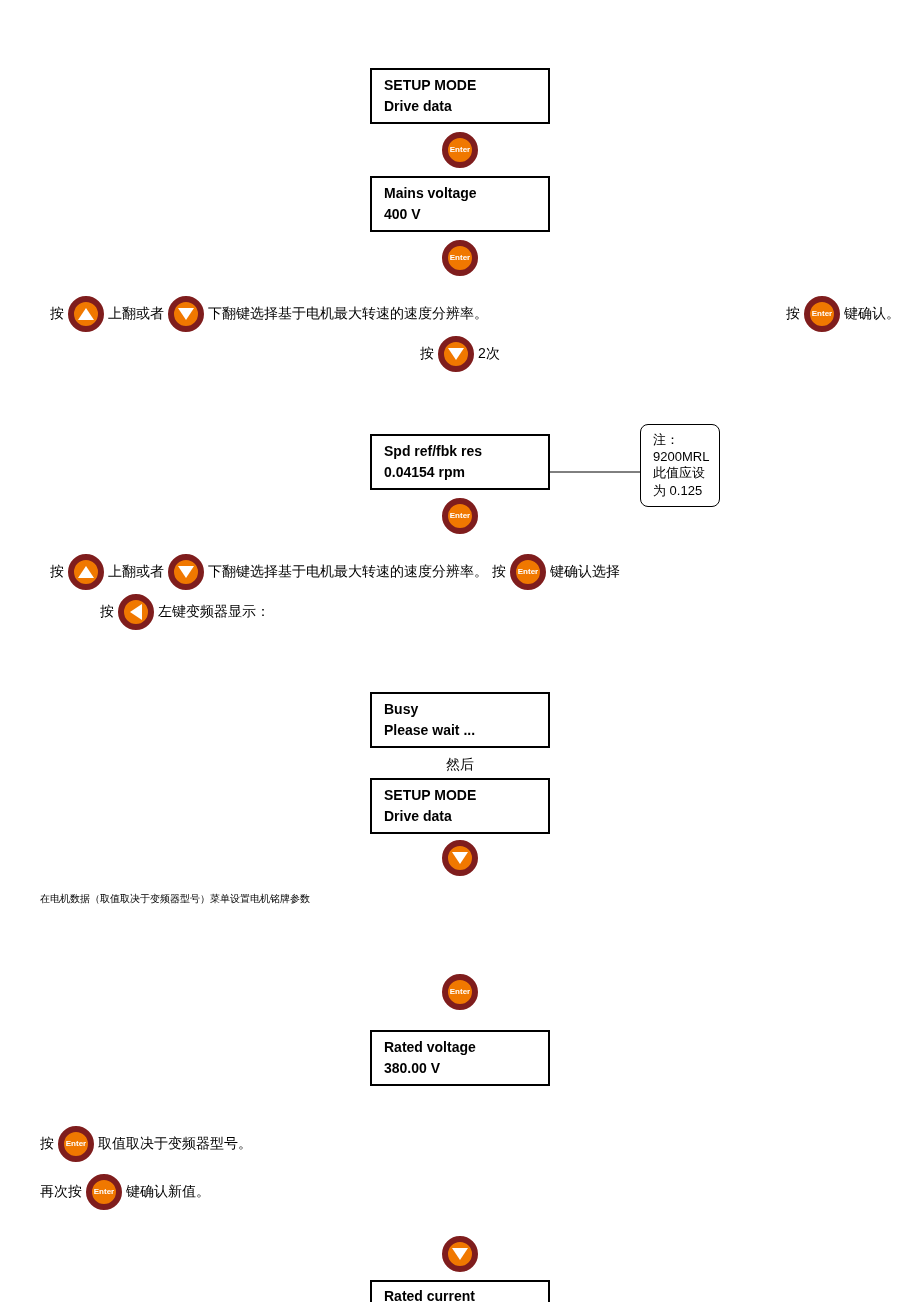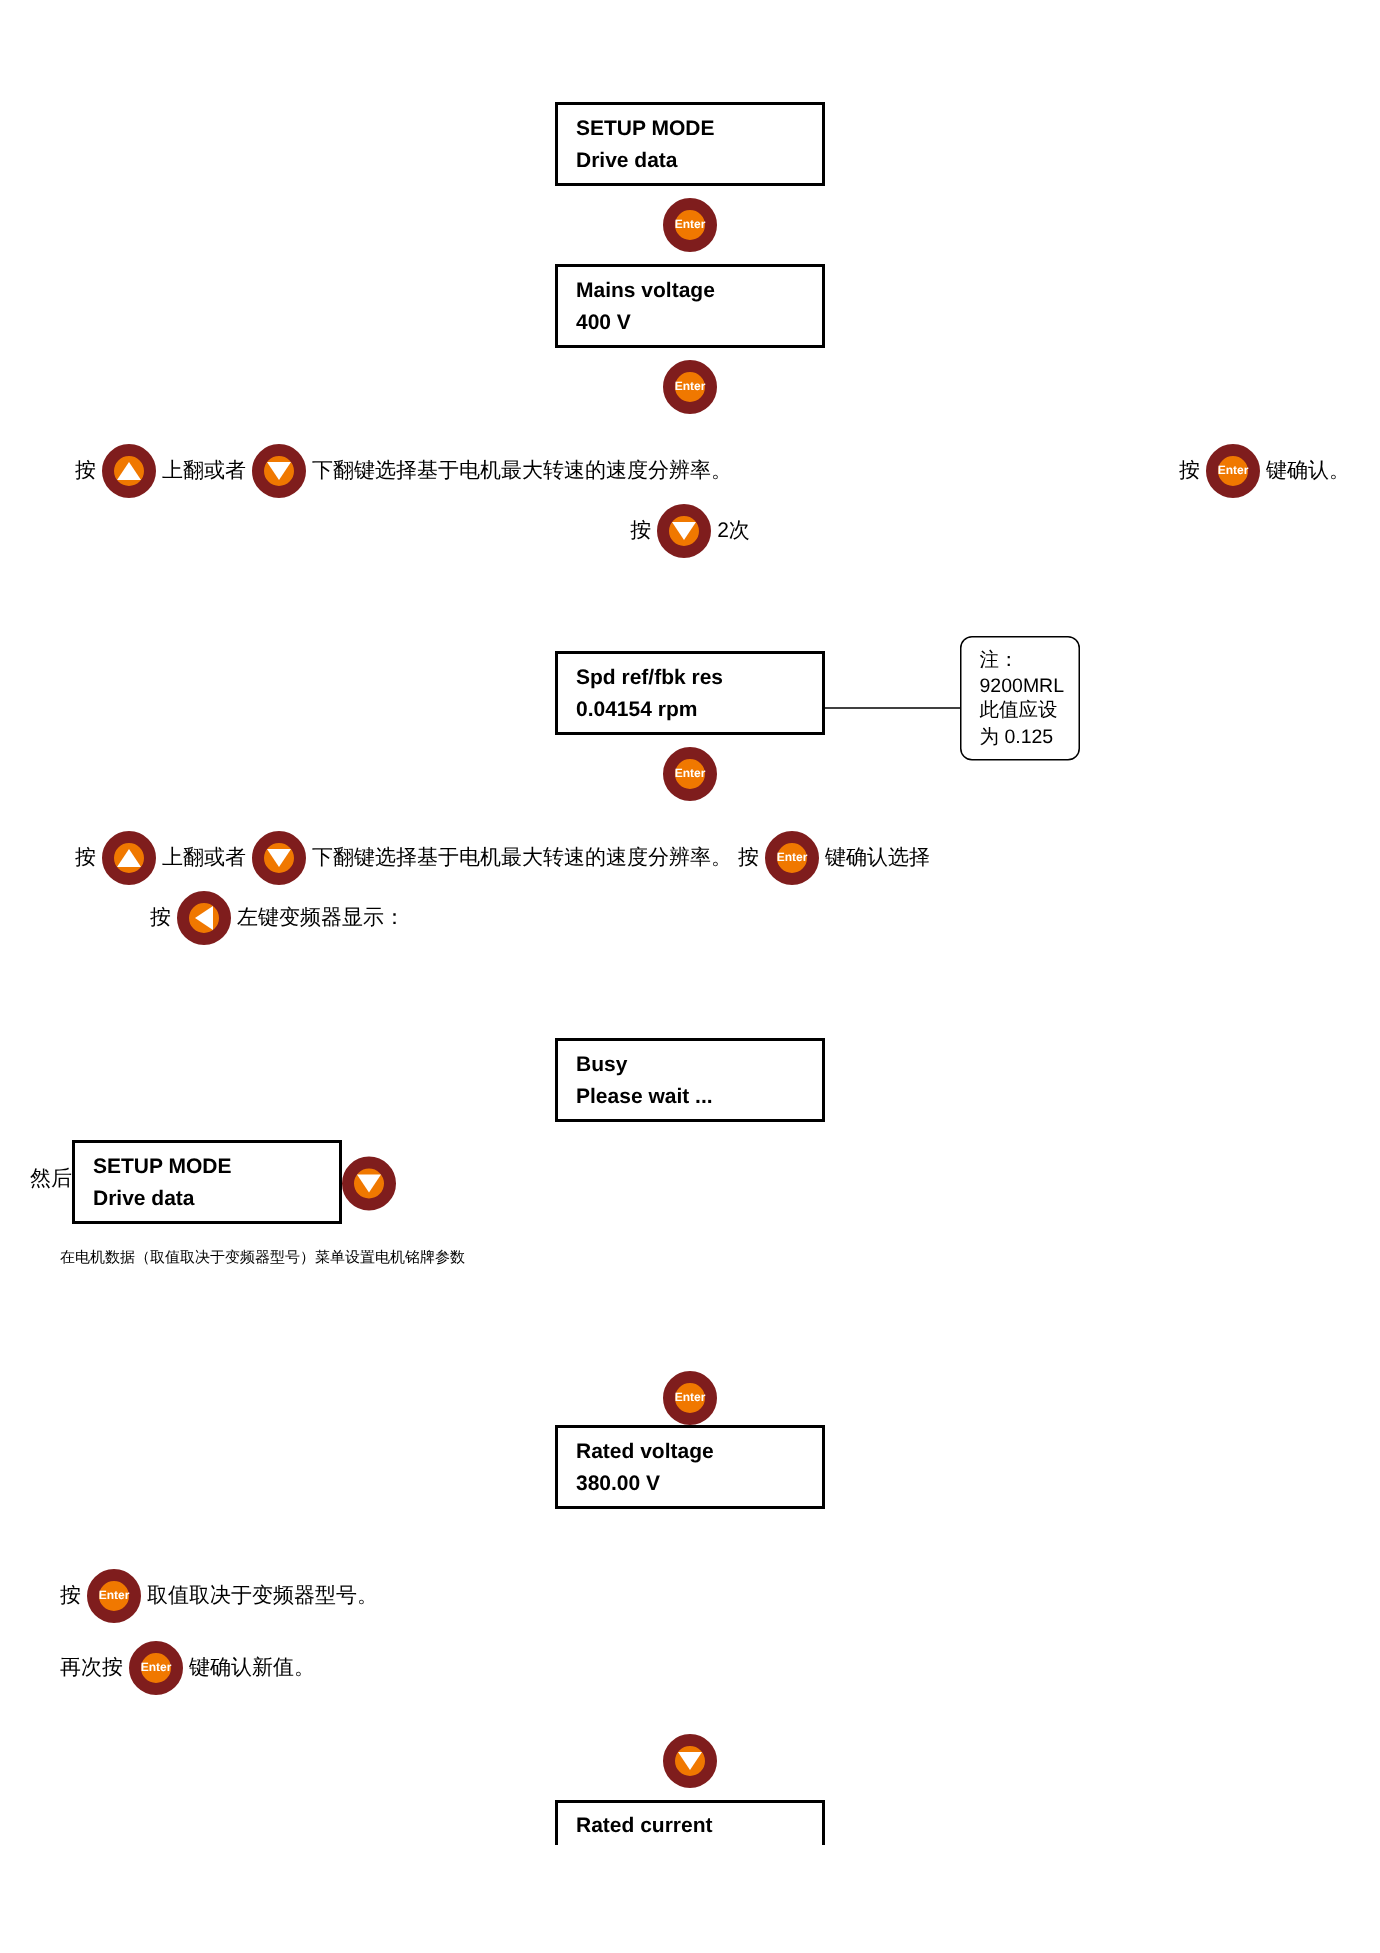--- a/index.html
+++ b/index.html
@@ -37,21 +37,21 @@
       width: 36px;
       height: 36px;
       border-radius: 50%;
       background: #f07800;
       display: inline-flex;
       align-items: center;
       justify-content: center;
       color: #fff;
       font-size: 10px;
       font-weight: bold;
-      border: 8px solid #7f1d1d;
+      border: 6px solid #7f1d1d;
       cursor: pointer;
       vertical-align: middle;
       flex-shrink: 0;
     }
 
     .btn-orange.enter {
       font-size: 9px;
     }
 
     .btn-orange.up {
@@ -282,21 +282,21 @@
 
     <div style="height: 14px;"></div>
     <div style="height: 14px;"></div>
     <div style="height: 14px;"></div>
     <div class="display-box">
       <span>Busy</span><br>
       <span>Please wait ...</span>
     </div>
   </div>
 
-  <div style="display:flex; flex-direction:row; align-items:center; margin: 8px 0;">
+  <div style="display:flex; flex-direction:column; align-items:center; margin: 8px 0;">
     <span style="font-size:14px;">然后</span>
     <div class="display-box" style="margin-top: 4px;">
       <span>SETUP MODE</span><br>
       <span>Drive data</span>
     </div>
     <div class="btn-orange down" style="margin-top:6px;">
       <span class="tri-down"></span>
     </div>
   </div>
 
@@ -307,21 +307,21 @@
 
   <div style="height: 14px;"></div>
   <div style="height: 14px;"></div>
   <div style="height: 14px;"></div>
   <div style="height: 14px;"></div>
 
   <div style="display:flex; flex-direction:column; align-items:center; margin: 8px 0;">
     <div class="btn-orange enter">
       <span class="enter-text">Enter</span>
     </div>
-    <div class="display-box" style="margin-top: 0;">
+    <div class="display-box" style="margin-top: 20px;">
       <span>Rated voltage</span><br>
       <span>380.00 V</span>
     </div>
   </div>
 
   <div style="height: 14px;"></div>
   <div style="height: 14px;"></div>
 
   <div class="text-line" style="padding-left: 20px; margin-top: 4px;">
     <span>按</span>

